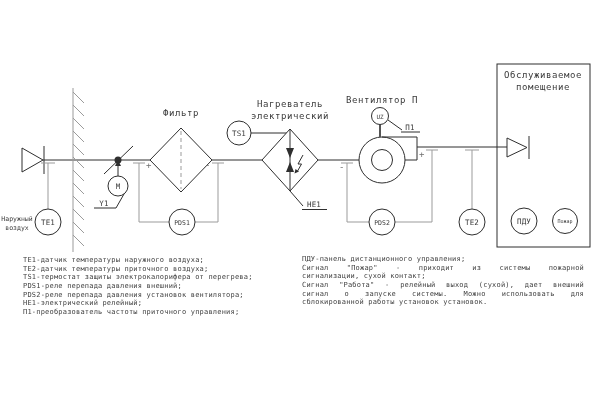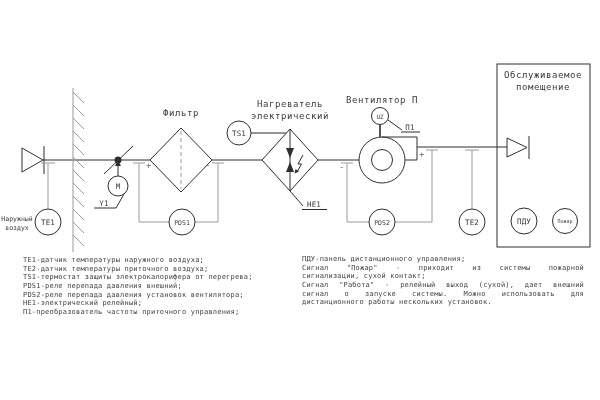--- a/index.html
+++ b/index.html
@@ -174,16 +174,16 @@
     <div>НЕ1-электрический релейный;</div>
     <div>П1-преобразователь частоты приточного управления;</div>
   </div>
 
   <div class="legend legend-right">
     <div>ПДУ-панель дистанционного управления;</div>
     <div class="jline">Сигнал "Пожар" - приходит из системы пожарной</div>
     <div>сигнализации, сухой контакт;</div>
     <div class="jline">Сигнал "Работа" - релейный выход (сухой), дает внешний</div>
     <div class="jline">сигнал о запуске системы. Можно использовать для</div>
-    <div>дистанционного работы нескольких установок.</div>
+    <div>сблокированной работы установок установок.</div>
   </div>
 
 </div>
 
 </body></html>

